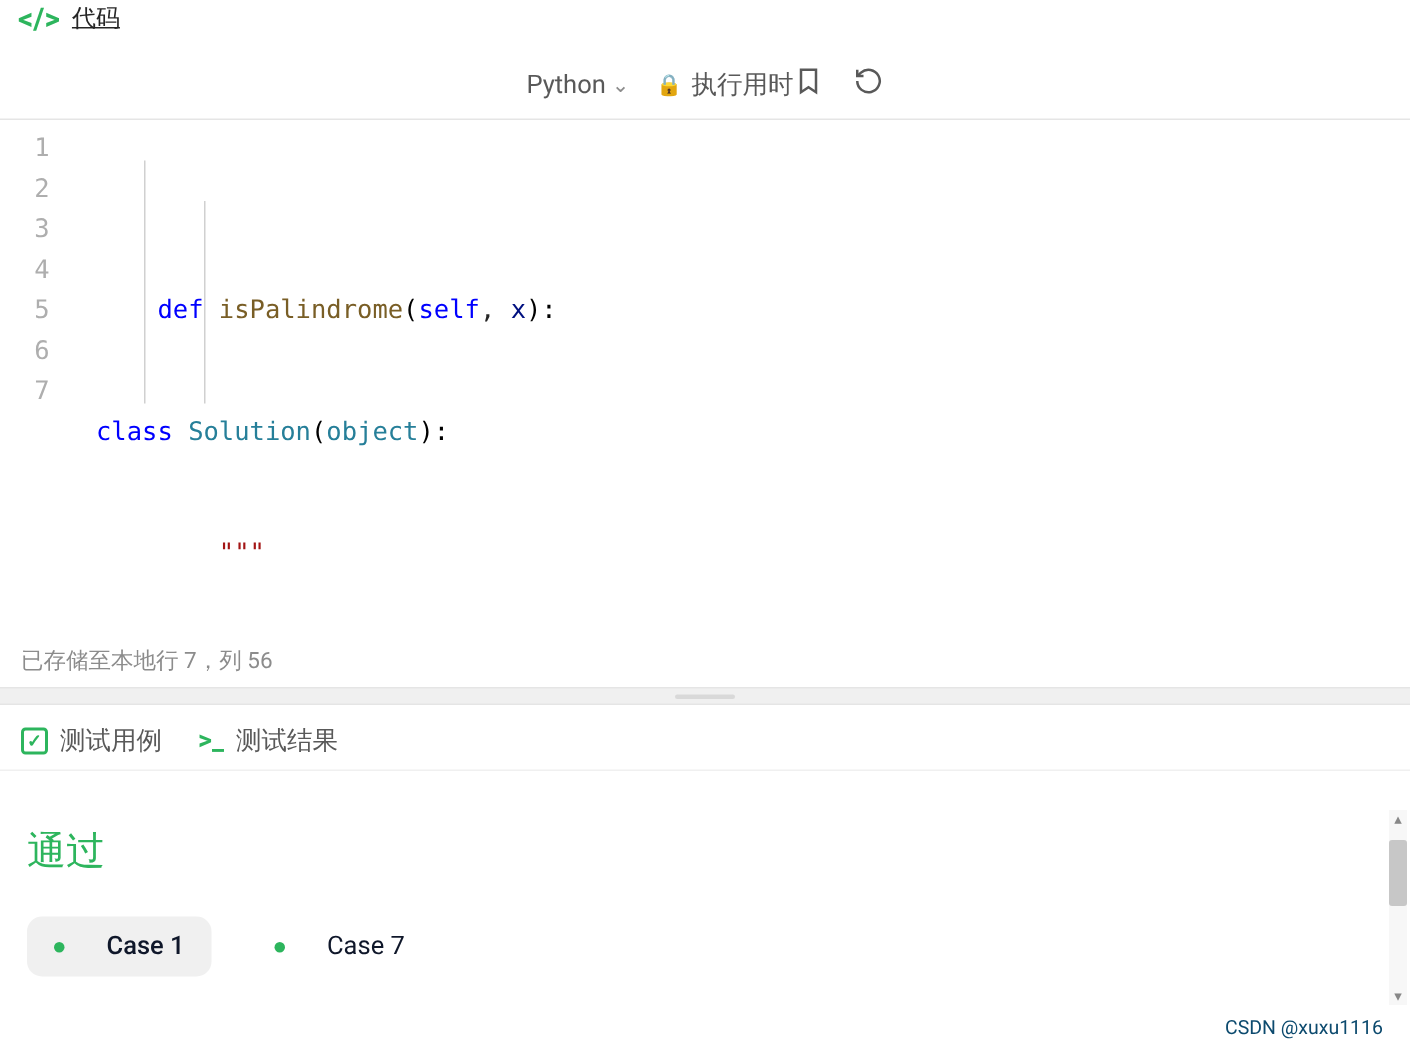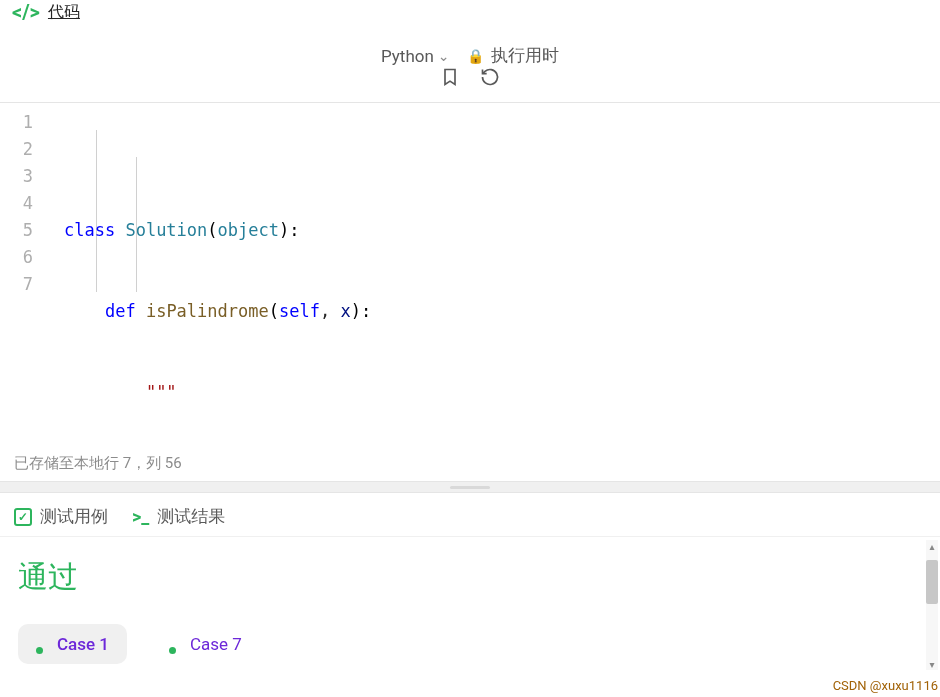--- a/index.html
+++ b/index.html
@@ -21,21 +21,20 @@
     }
     .code-tag-icon { color: #2db55d; font-weight: bold; font-size: 20px; }
     .header-title { font-size: 16px; color: #262626; font-weight: 500; text-decoration: underline; }
     .toolbar {
       display: flex;
       align-items: center;
       justify-content: center;
       padding: 10px 14px;
       border-bottom: 1px solid #e5e5e5;
       margin-top: 10px;
-      flex-direction: column;
     }
     .toolbar-left { display: flex; align-items: center; gap: 18px; }
     .lang-select { display: flex; align-items: center; gap: 4px; color: #595959; font-size: 17px; cursor: pointer; }
     .chevron { font-size: 14px; color: #8c8c8c; }
     .mode-wrap { display: flex; align-items: center; gap: 6px; color: #595959; font-size: 17px; }
     .lock-icon { color: #8c8c8c; font-size: 14px; }
     .toolbar-right { display: flex; align-items: center; gap: 20px; }
     .bookmark-icon, .reset-icon { color: #595959; font-size: 20px; cursor: pointer; }
     .editor {
       display: flex;
@@ -124,48 +123,48 @@
       display:inline-flex;align-items:center;justify-content:center;
       color:#2db55d;font-size:12px;font-weight:bold;
     }
     .tab-term { color: #2db55d; font-weight: bold; font-size: 18px; }
     .result-panel {
       padding: 20px 18px;
       position: relative;
       height: 180px;
     }
     .result-head { display: flex; align-items: baseline; gap: 18px; }
-    .pass-text { color: #2db55d; font-size: 30px; font-weight: 500; }
+    .pass-text { color: #2db55d; font-size: 26px; font-weight: 500; margin-top: 16px; }
     .runtime-text { color: #595959; font-size: 17px; }
     .cases-row { display: flex; align-items: center; gap: 24px; margin-top: 26px; }
     .case-pill {
-      display: inline-flex; align-items: flex-end; gap: 14px;
+      display: inline-flex; align-items: center; gap: 28px;
       padding: 10px 18px; border-radius: 10px;
-      font-size: 17px; color: #6d28d9; cursor: pointer;
+      font-size: 17px; color: #0f172a; cursor: pointer;
     }
     .case-pill.active { background: #f0f0f0; font-weight: 500; }
     .dot { width: 7px; height: 7px; border-radius: 50%; background: #2db55d; display:inline-block; }
     .vscroll {
       position:absolute; right:2px; top:540px; width:12px; height:130px;
       background:#f7f7f7;
     }
     .vscroll-thumb {
       position:absolute; right:2px; top:560px; width:12px; height:44px;
       background:#c7c7c7; border-radius:2px;
     }
     .vscroll-arrow-up, .vscroll-arrow-down {
       position:absolute; right:2px; width:12px; height:12px;
       display:flex;align-items:center;justify-content:center;
       color:#888; font-size:10px;
     }
     .vscroll-arrow-up{ top:540px; }
     .vscroll-arrow-down{ top:658px; }
     .watermark {
-      position:absolute; right:2px; bottom:4px;
-      color:#a16207; font-size:13px;
+      position:absolute; right:18px; bottom:4px;
+      color:#0c4a6e; font-size:13px;
     }
   </style>
 </head>
 <body>
 
 <div class="header-row">
   <span class="code-tag-icon">&lt;/&gt;</span>
   <span class="header-title">代码</span>
 </div>
 
@@ -201,22 +200,22 @@
     <div>2</div>
     <div>3</div>
     <div>4</div>
     <div>5</div>
     <div>6</div>
     <div>7</div>
   </div>
   <div class="code-area">
     <div class="indent-guide"></div>
     <div class="indent-guide2"></div>
+    <div class="code-line"><span>    </span><span class="kw">def </span><span class="fn">isPalindrome</span><span class="punct">(</span><span class="self">self</span><span>, </span><span class="param">x</span><span class="punct">):</span></div>
     <div class="code-line"><span class="kw">class </span><span class="cls">Solution</span><span class="punct">(</span><span class="cls">object</span><span class="punct">):</span></div>
-    <div class="code-line"><span>    </span><span class="kw">def </span><span class="fn">isPalindrome</span><span class="punct">(</span><span class="self">self</span><span>, </span><span class="param">x</span><span class="punct">):</span></div>
     <div class="code-line"><span>        </span><span class="str">"""</span></div>
     
     
     
     
   </div>
 </div>
 
 <div class="status-bar">
   <span>已存储至本地</span>

